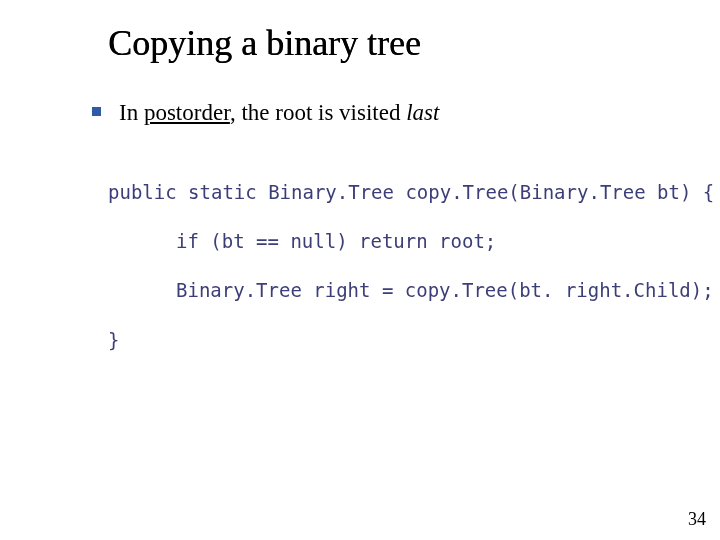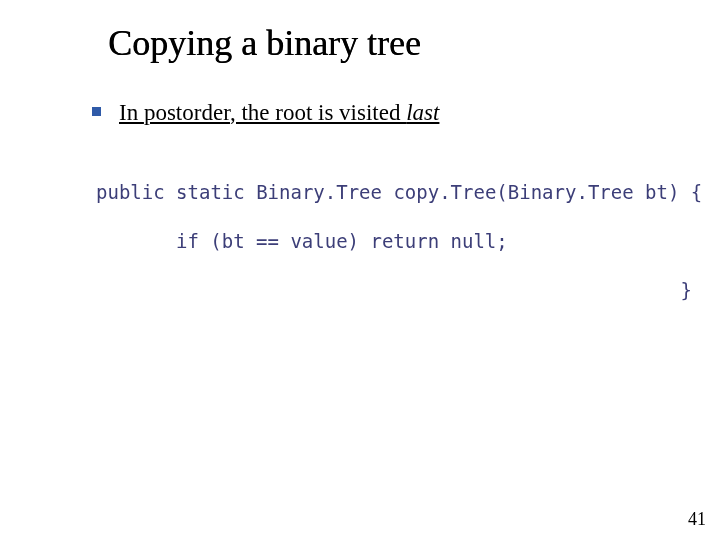--- a/index.html
+++ b/index.html
@@ -7,42 +7,42 @@
   .slide { position: relative; width: 720px; height: 540px; padding: 18px 28px 18px 56px; }
   .title {
     font-size: 36px;
     font-weight: 400;
     margin-left: 52px;
     margin-top: 6px;
     margin-bottom: 34px;
     line-height: 1.1;
   }
   .title .shadow-fix { text-shadow: 0.4px 0 0 currentColor; }
-  .bullets { margin-left: 36px; margin-right: 20px; text-decoration: underline; }
+  .bullets { margin-left: 36px; margin-right: 20px; }
   .bullet-row { display: flex; align-items: flex-start; margin-bottom: 4px; }
   .sq {
     flex: 0 0 auto;
     width: 9px; height: 9px;
     background: #2f5aa8;
     margin-top: 9px;
     margin-right: 18px;
   }
   .bullet-text { font-size: 23px; line-height: 1.28; }
   .u { text-decoration: underline; }
   .i { font-style: italic; }
   .codeblock {
     margin-top: 28px;
     margin-left: 36px;
     font-family: "Lucida Console", Consolas, monospace;
     font-size: 19px;
     line-height: 1.3;
     color: #3c3e78;
     white-space: pre;
   }
-  .codeblock .l1 { margin-left: 4px; text-align: right; }
+  .codeblock .l1 { margin-left: 16px; }
   .codeblock .l2 { margin-left: 84px; }
   .pagenum {
     position: absolute;
     right: 14px;
     bottom: 10px;
     font-size: 18px;
     font-family: "Times New Roman", serif;
   }
 </style>
 </head>
@@ -61,19 +61,20 @@
       <div class="bullet-text">
         <span>In </span><span class="u">postorder</span><span>, the root is visited </span><span class="i">last</span><span></span>
       </div>
     </div>
 
 
   </div>
 
   <div class="codeblock">
 <div class="l1">public static Binary.Tree copy.Tree(Binary.Tree bt) {</div>
-<div class="l2">if (bt == value) return null;</div>
+<div class="l2">if (bt == null) return root;</div>
+<div class="l2">Binary.Tree right = copy.Tree(bt. right.Child);</div>
 <div class="l1">}</div>
   </div>
 
-  <div class="pagenum">41</div>
+  <div class="pagenum">34</div>
 
 </div>
 
 </body></html>

